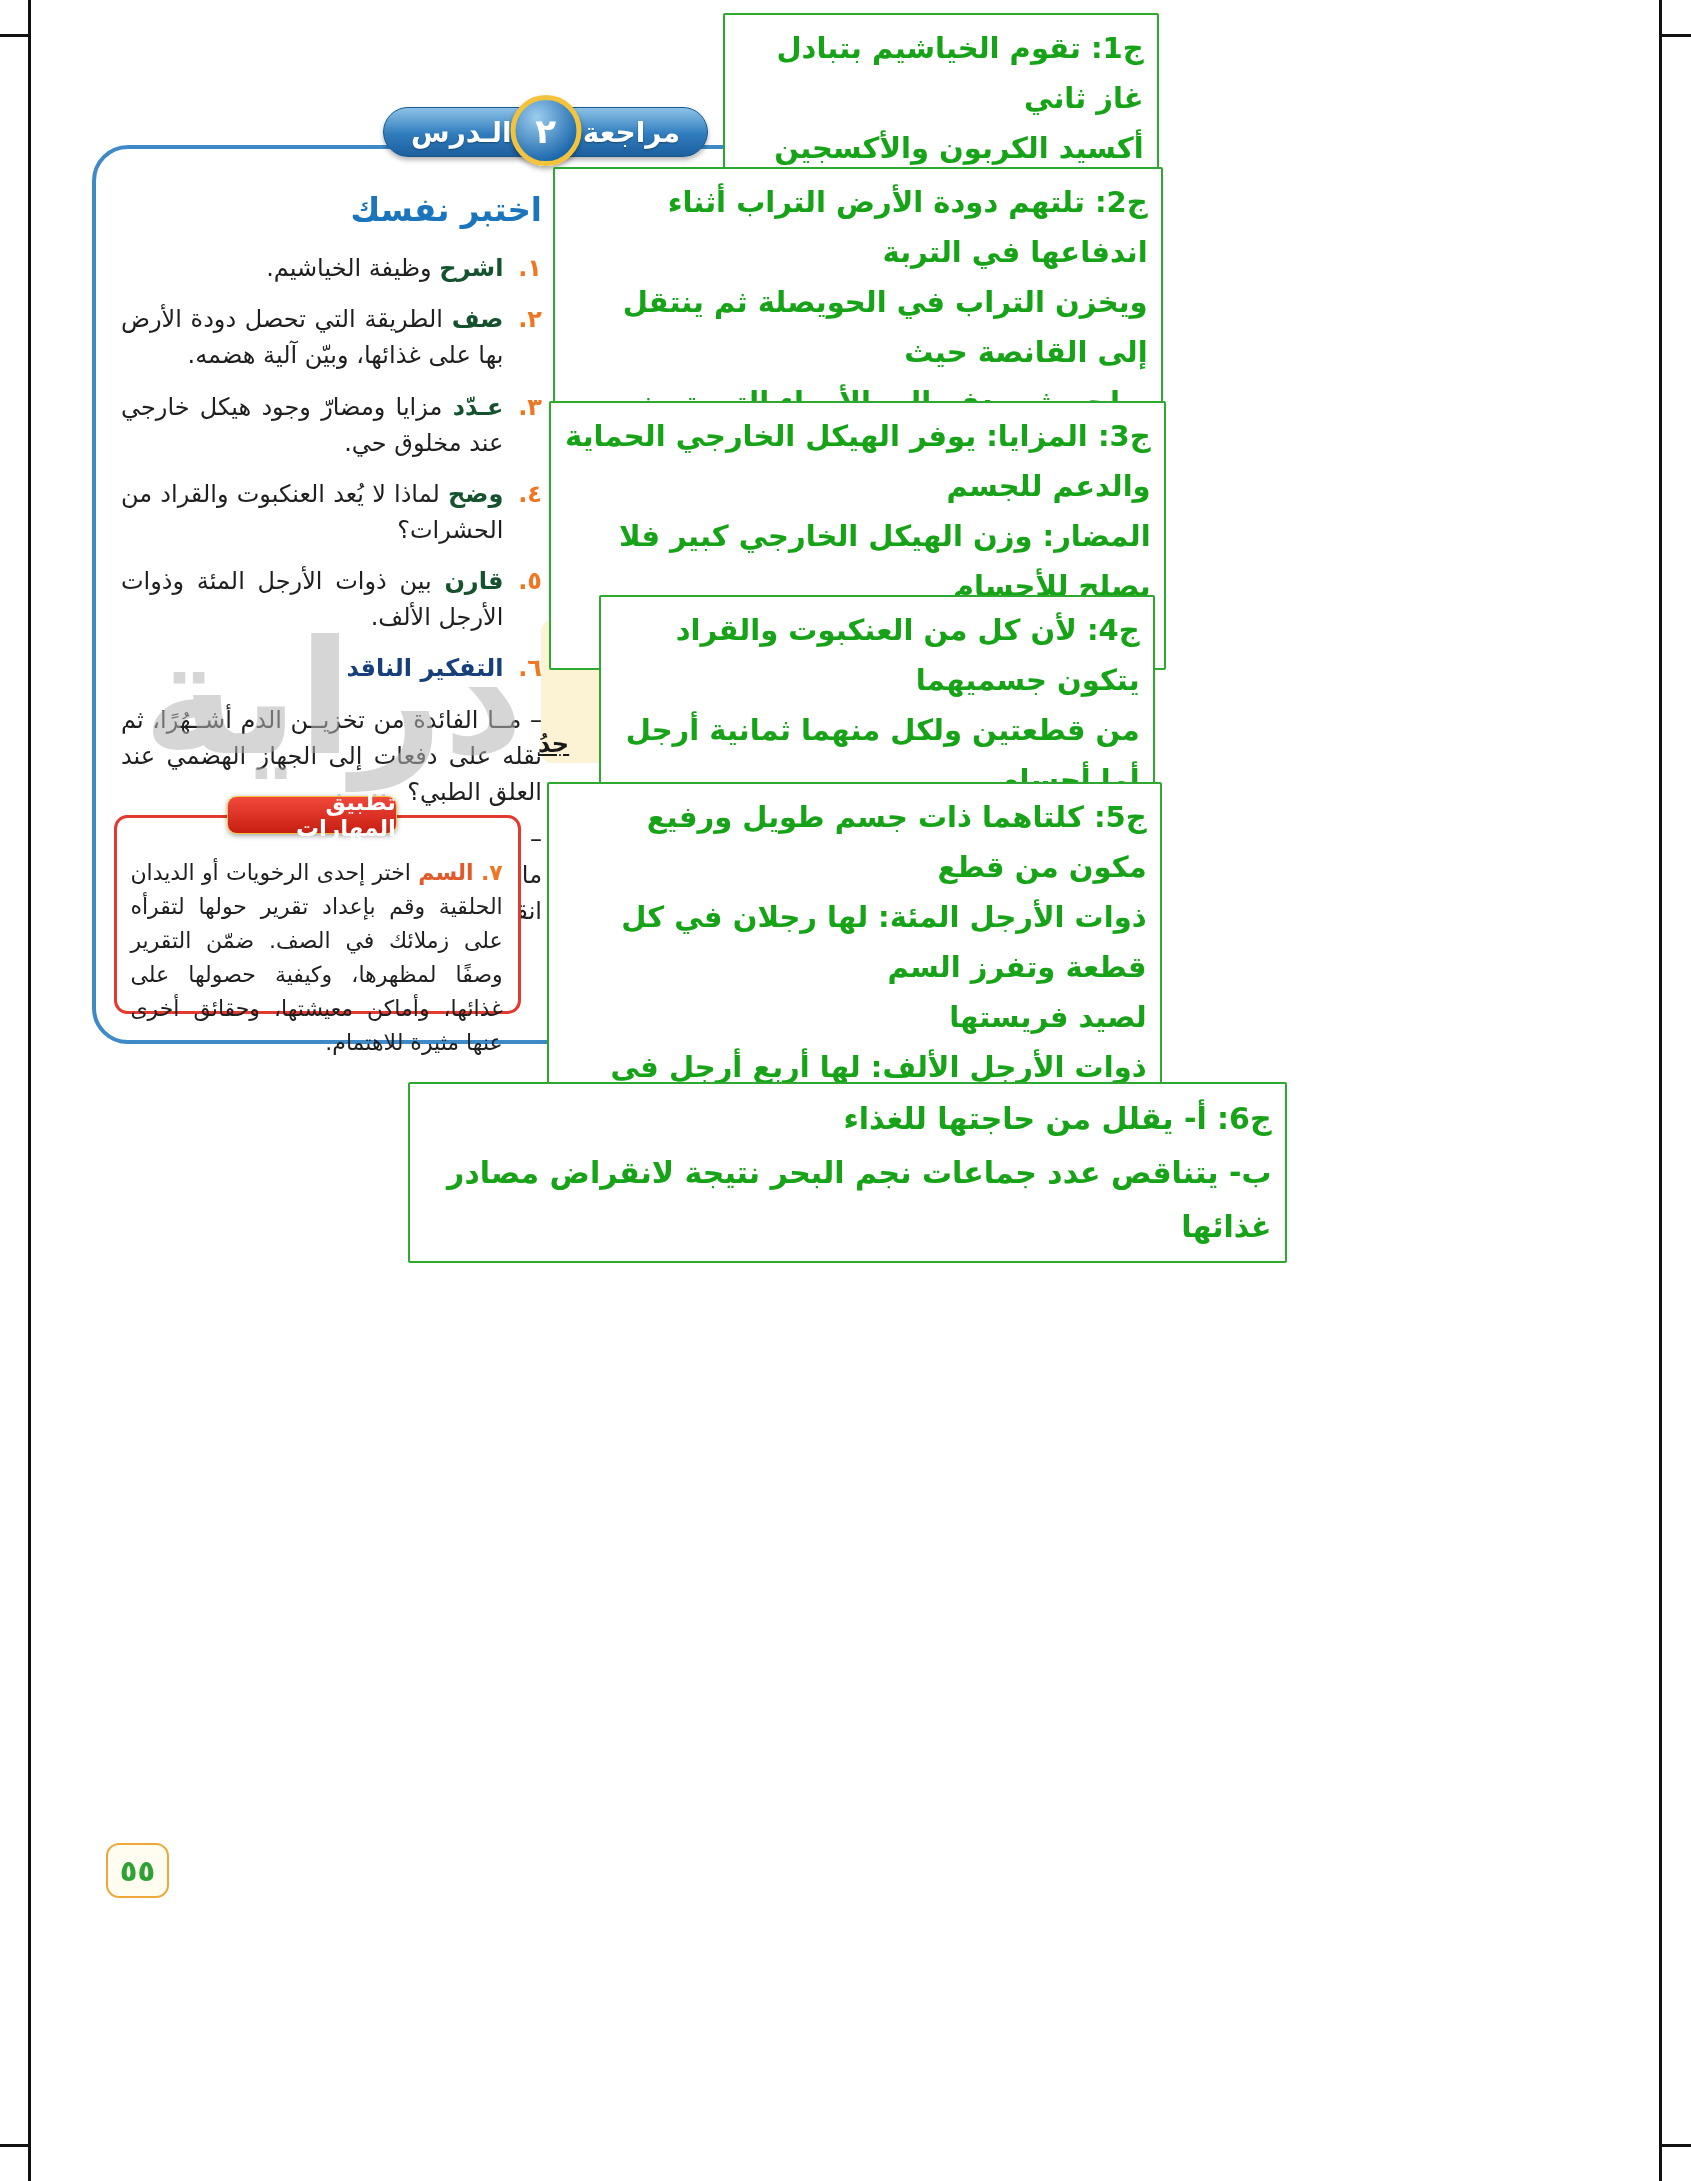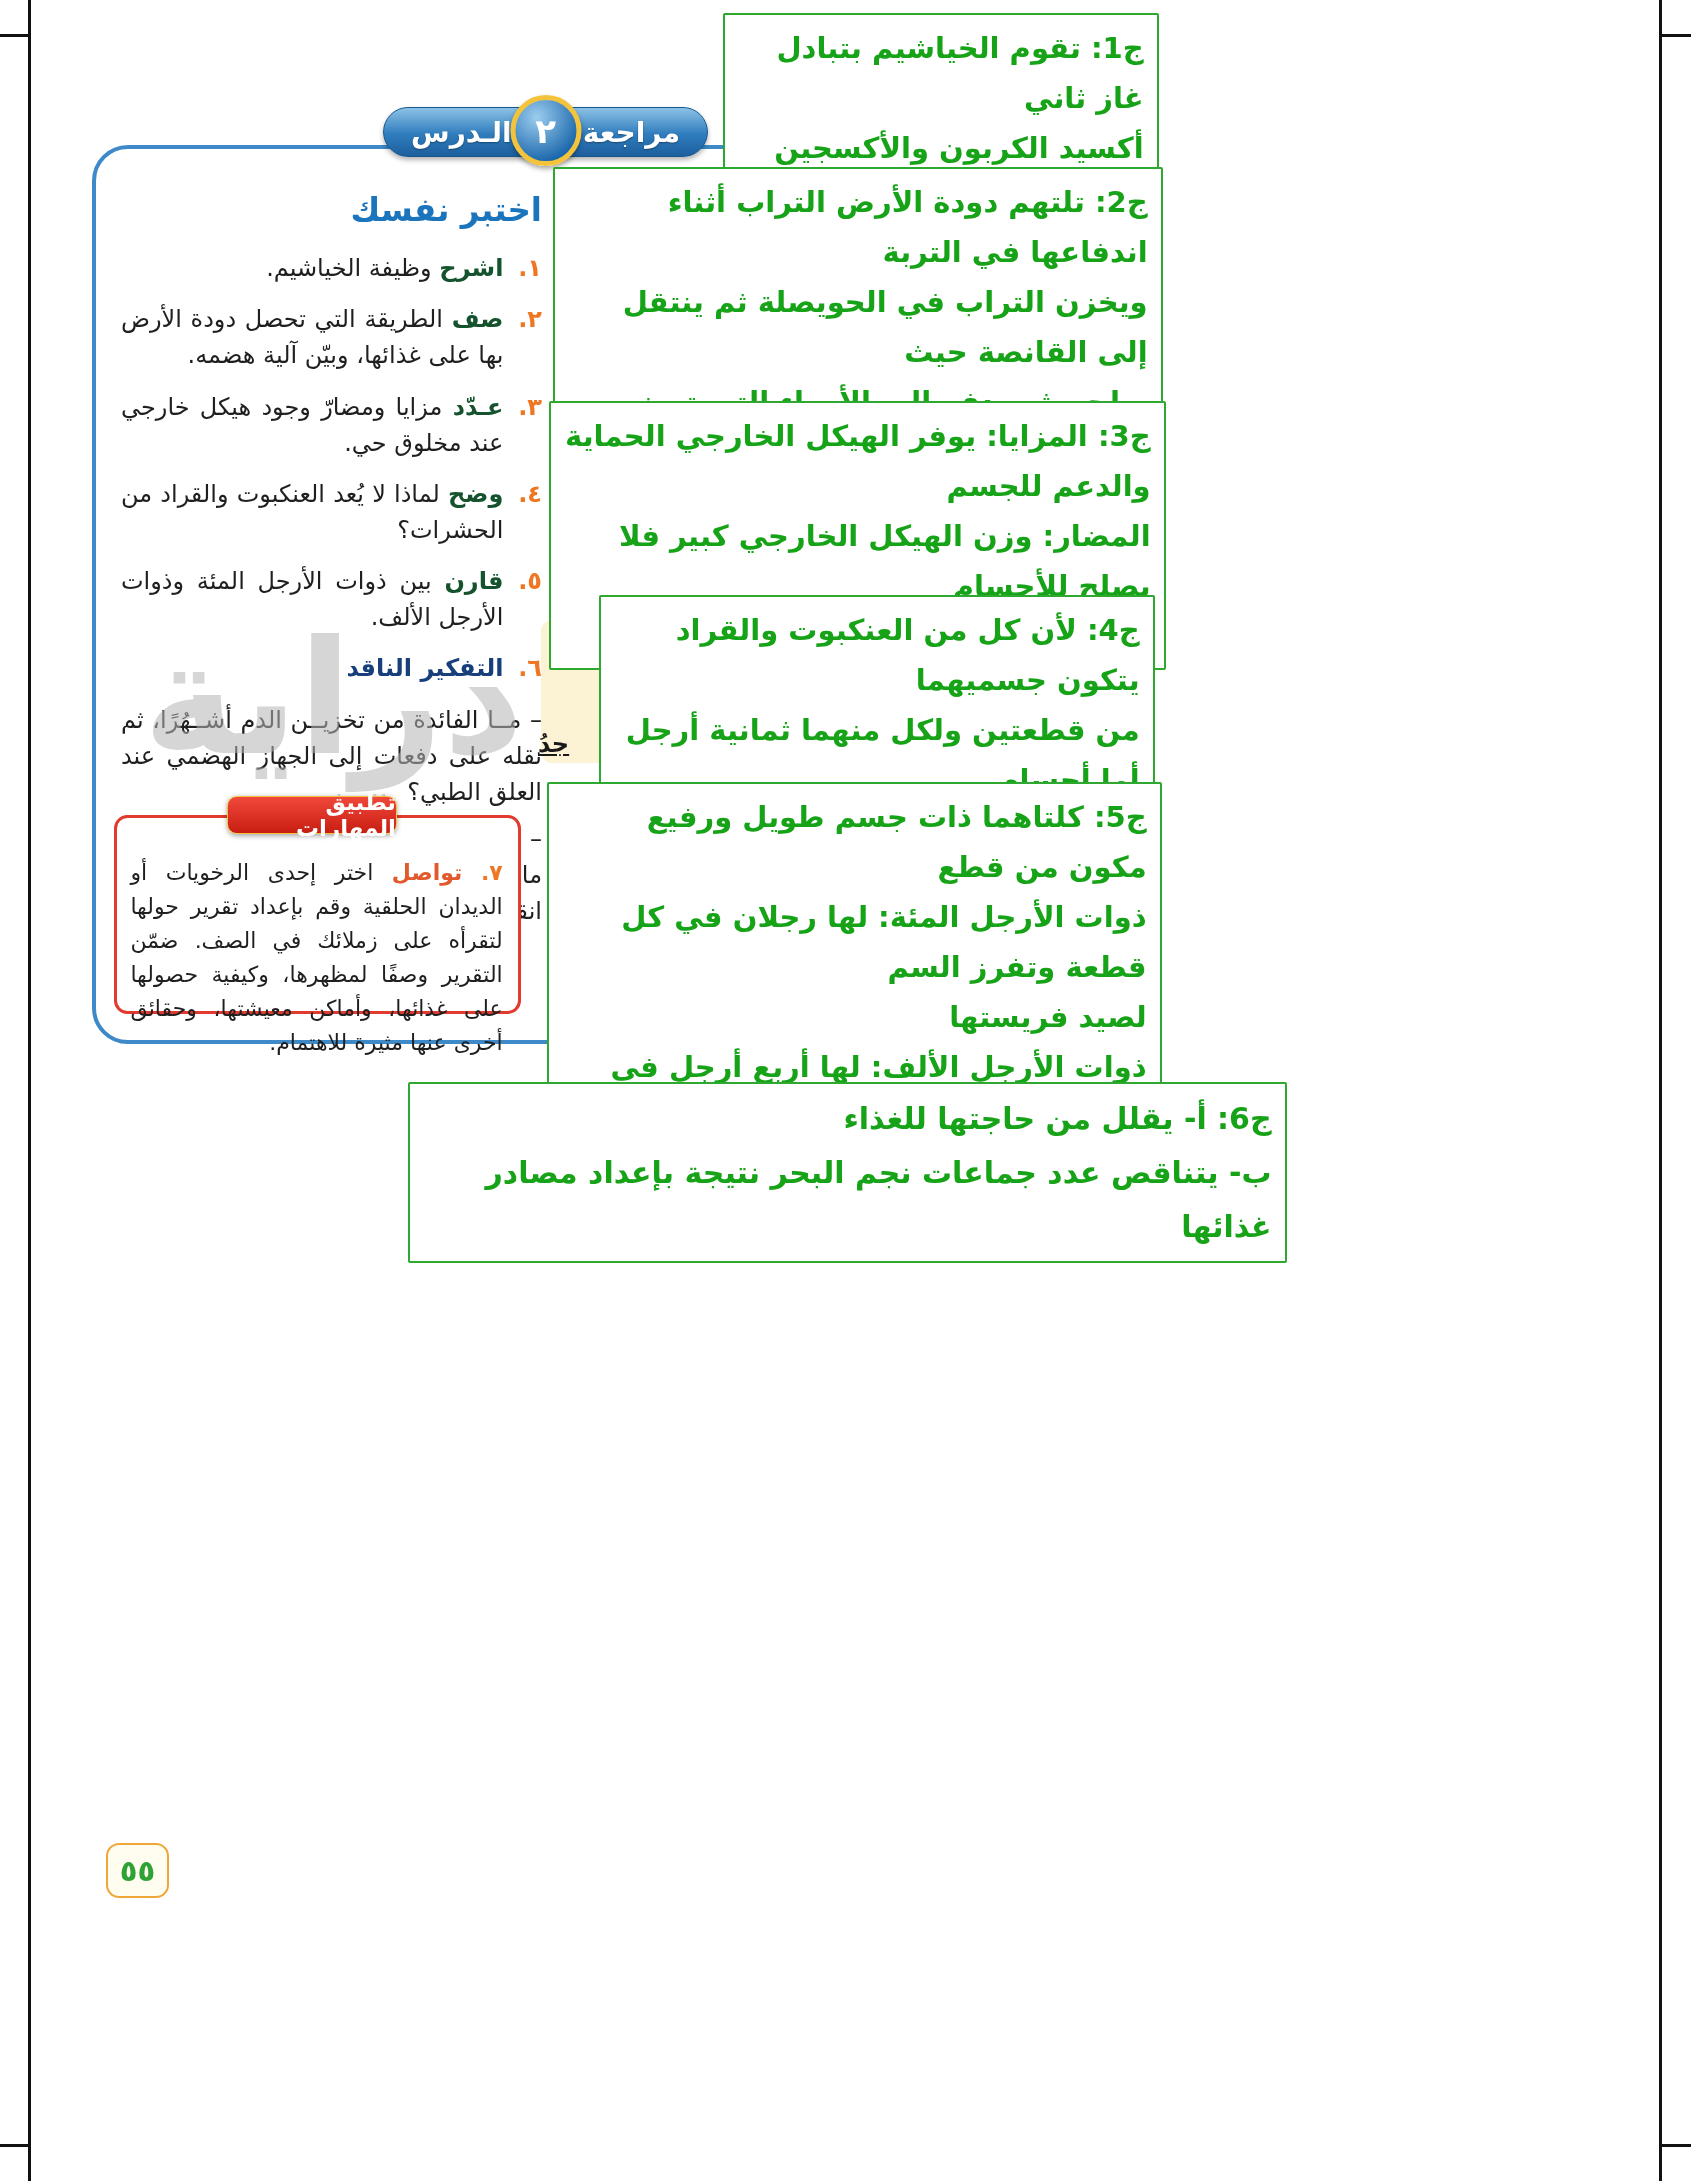--- a/index.html
+++ b/index.html
@@ -174,21 +174,21 @@
 
   <div class="banner">
     <span class="lbl">مراجعة</span>
     <div class="banner-emblem">
         <span>٢</span>
       </div>
     <span class="lbl">الـدرس</span>
   </div>
 
   <div class="skills-box">
-    <p class="skills-text"><span class="qnum">٧.</span> <b class="kw-orange">تواصل</b> <span>اختر إحدى الرخويات أو الديدان الحلقية وقم بإعداد تقرير حولها لتقرأه على زملائك في الصف. ضمّن التقرير وصفًا لمظهرها، وكيفية حصولها على غذائها، وأماكن معيشتها، وحقائق أخرى عنها مثيرة للاهتمام.</span></p>
+    <p class="skills-text"><span class="qnum">٧.</span> <b class="kw-orange">السم</b> <span>اختر إحدى الرخويات أو الديدان الحلقية وقم بإعداد تقرير حولها لتقرأه على زملائك في الصف. ضمّن التقرير وصفًا لمظهرها، وكيفية حصولها على غذائها، وأماكن معيشتها، وحقائق أخرى عنها مثيرة للاهتمام.</span></p>
   </div>
   <div class="skills-badge">تطبيق المهارات</div>
 
   <div class="watermark">
     <div class="wm-big">دراية</div>
     <div class="wm-small">التعليمي</div>
   </div>
 
   <div class="ans" style="left:724px; top:13.4px; width:436px;">
     <span class="ans-line">ج1: تقوم الخياشيم بتبادل غاز ثاني</span>
@@ -217,21 +217,21 @@
   <div class="ans" style="left:548px; top:782px; width:615px;">
     <span class="ans-line">ج5: كلتاهما ذات جسم طويل ورفيع مكون من قطع</span>
     <span class="ans-line">ذوات الأرجل المئة: لها رجلان في كل قطعة وتفرز السم</span>
     <span class="ans-line">لصيد فريستها</span>
     <span class="ans-line">ذوات الأرجل الألف: لها أربع أرجل في كل قطعة وتتغذى</span>
     <span class="ans-line">على النباتات</span>
   </div>
 
   <div class="ans ans-a6" style="left:409px; top:1082px; width:879px;">
     <span class="ans-line">ج6: أ- يقلل من حاجتها للغذاء</span>
-    <span class="ans-line">ب- يتناقص عدد جماعات نجم البحر نتيجة بإعداد مصادر غذائها</span>
+    <span class="ans-line">ب- يتناقص عدد جماعات نجم البحر نتيجة لانقراض مصادر غذائها</span>
   </div>
 
   <div class="page-badge">
       <span>٥٥</span>
     </div>
 
 </div>
 
 
 </body></html>

